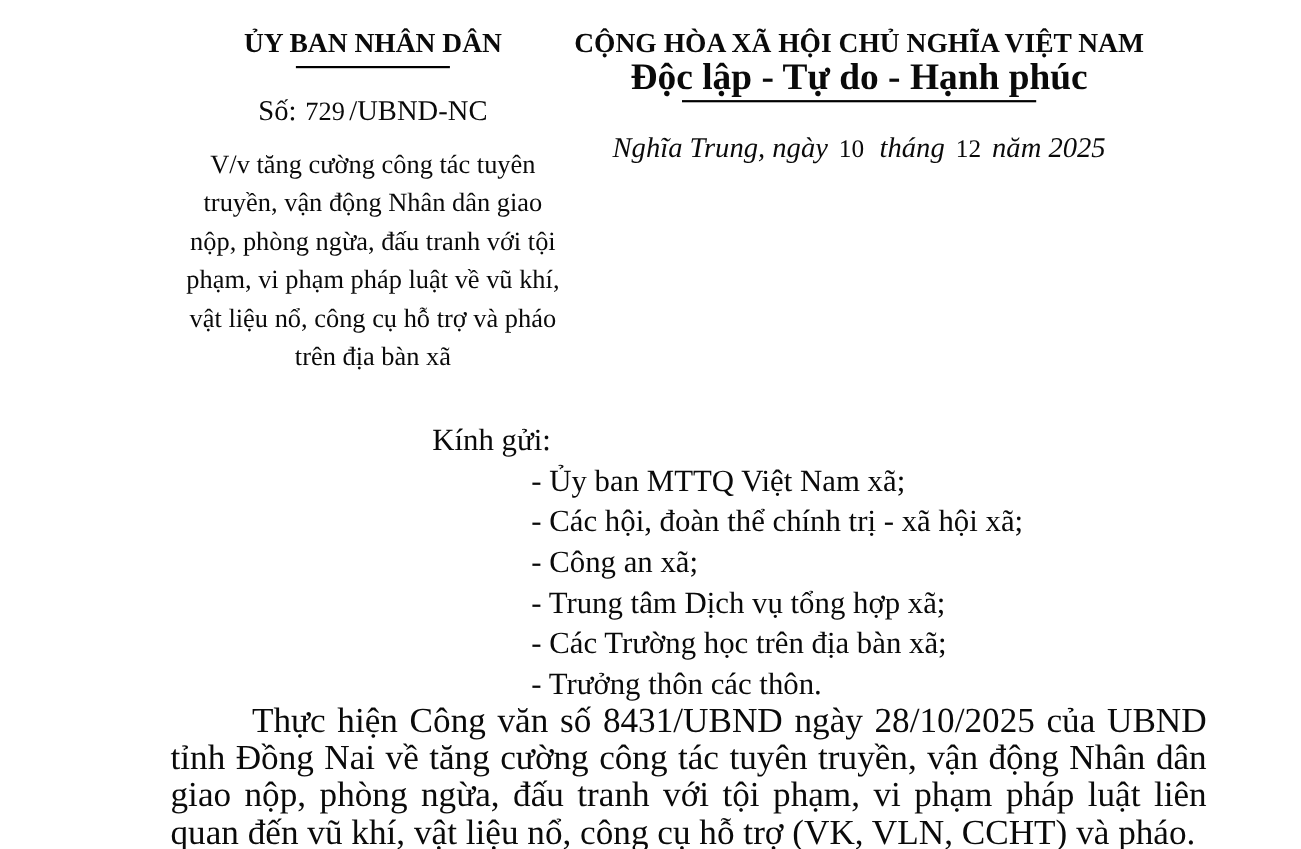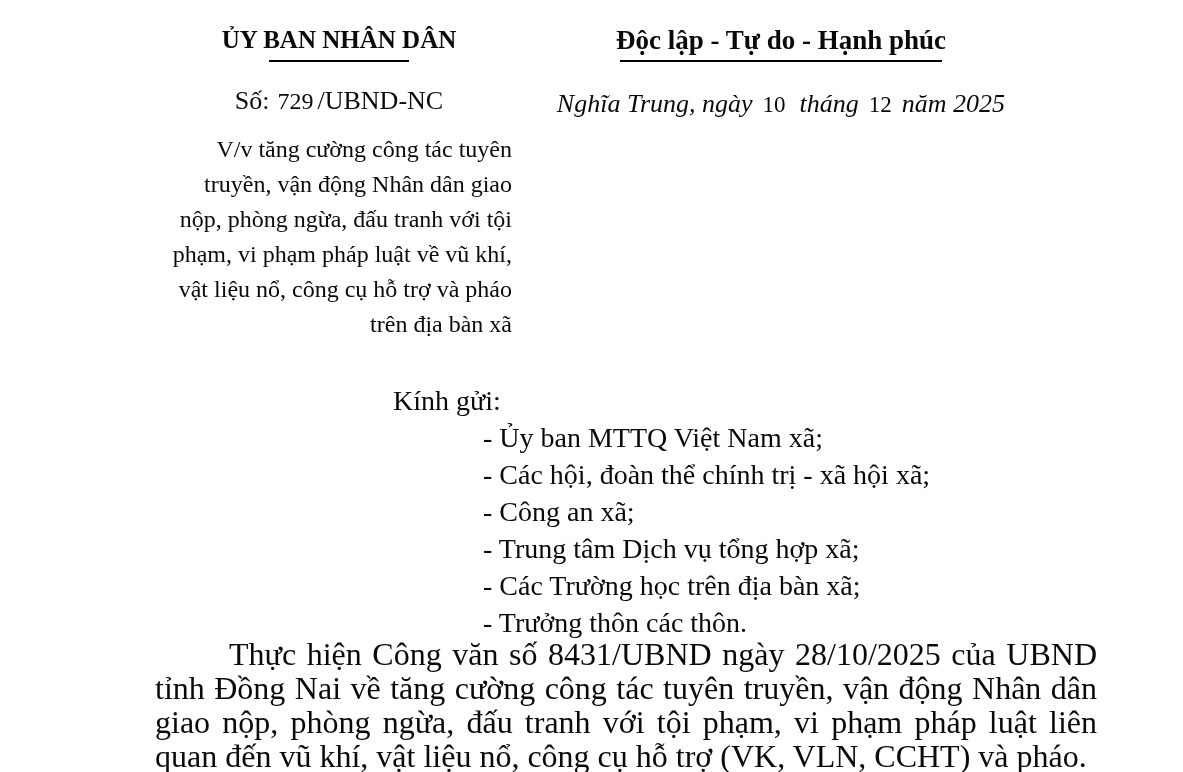--- a/index.html
+++ b/index.html
@@ -40,37 +40,37 @@
   .filled-value {
     font-size: 24px;
     font-style: normal;
     font-weight: normal;
   }
   .doc-number .filled-value { margin: 0 4px 0 8px; }
   .subject {
     margin-top: 16px;
     font-size: 24px;
     line-height: 35px;
-    text-align: right;
+    text-align: center;
   }
 
   .national-block {
     position: absolute;
     left: 521px; top: 24px; width: 520px;
     text-align: center;
   }
   .national-line1 {
     font-weight: bold;
     font-size: 25px;
     line-height: 31px;
     white-space: nowrap;
   }
   .national-line2 {
     font-weight: bold;
-    font-size: 27px;
+    font-size: 34px;
     line-height: 32px;
     white-space: nowrap;
   }
   .national-rule {
     width: 322px;
     border-top: 2px solid #000;
     margin: 4px auto 0 auto;
   }
   .dateline {
     margin-top: 22px;
@@ -117,20 +117,21 @@
   <div class="issuer-block">
     <div class="issuer-line">ỦY BAN NHÂN DÂN</div>
     <div class="issuer-rule"></div>
 
     <div class="doc-number"><span>Số:</span><span class="filled-value">729</span><span>/UBND-NC</span></div>
 
     <div class="subject">V/v tăng cường công tác tuyên truyền, vận động Nhân dân giao nộp, phòng ngừa, đấu tranh với tội phạm, vi phạm pháp luật về vũ khí, vật liệu nổ, công cụ hỗ trợ và pháo trên địa bàn xã</div>
   </div>
 
   <div class="national-block">
+    <div class="national-line1">CỘNG HÒA XÃ HỘI CHỦ NGHĨA VIỆT NAM</div>
     <div class="national-line2">Độc lập - Tự do - Hạnh phúc</div>
     <div class="national-rule"></div>
 
     <div class="dateline"><span>Nghĩa Trung, ngày</span><span class="filled-value day">10</span><span>tháng</span><span class="filled-value month">12</span><span>năm 2025</span></div>
   </div>
 
   <div class="salutation">Kính gửi:</div>
 
   <ul class="recipients">
     <li>- Ủy ban MTTQ Việt Nam xã;</li>

